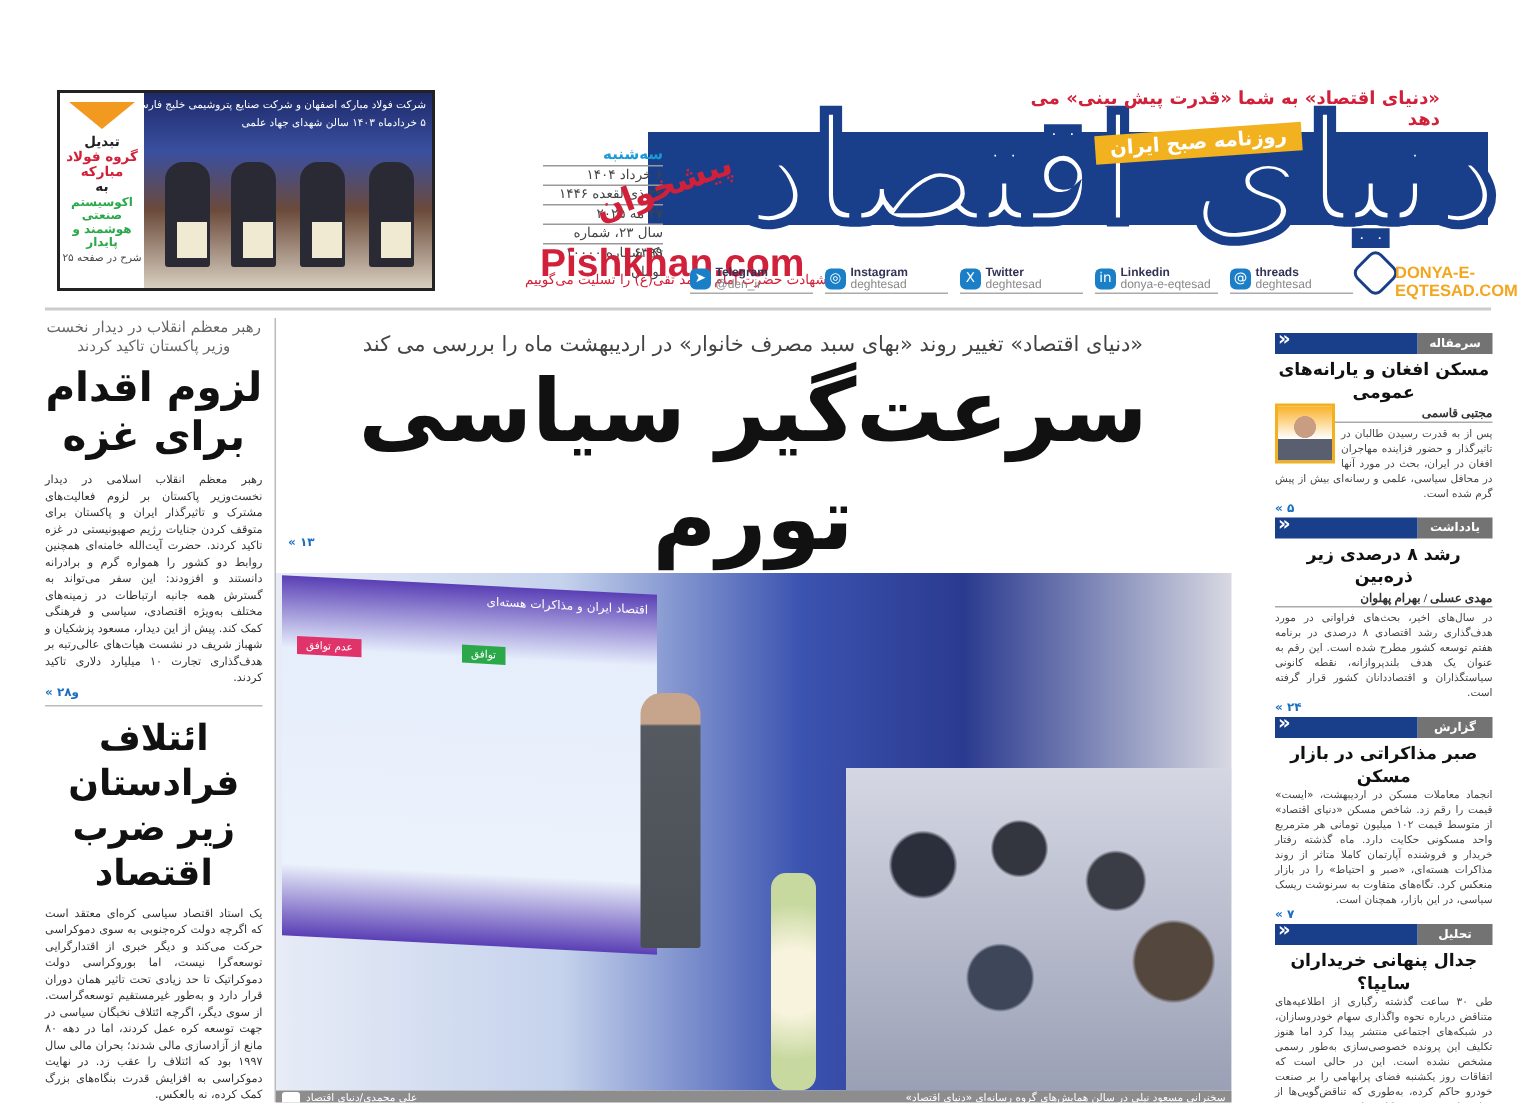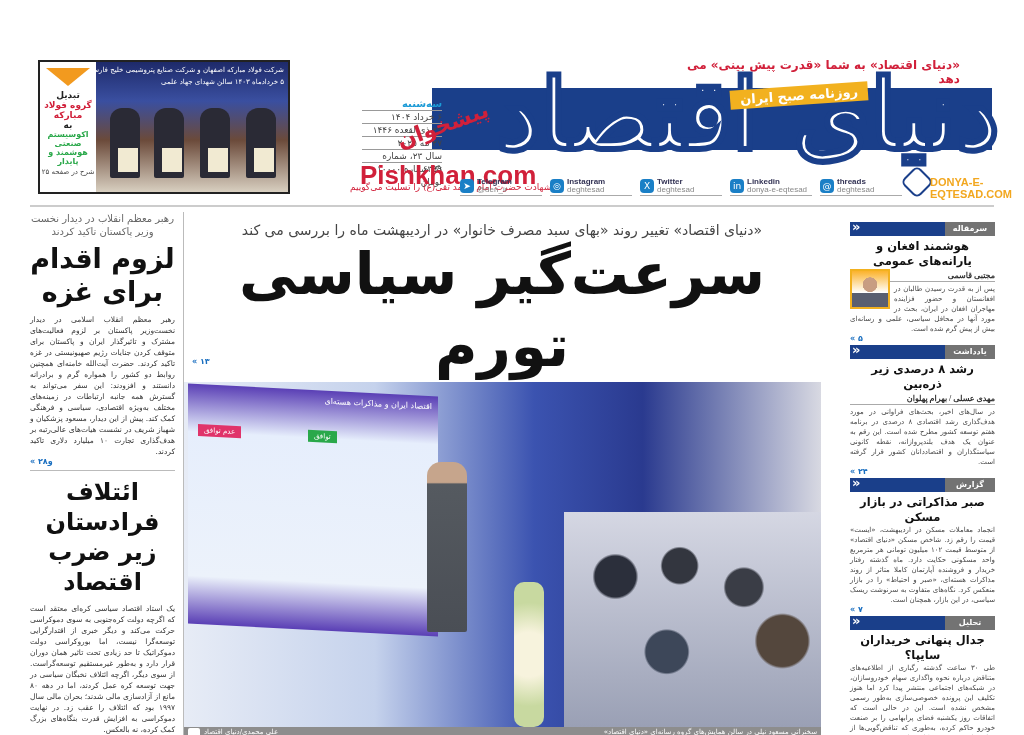--- a/index.html
+++ b/index.html
@@ -199,24 +199,24 @@
     <div class="desc">سخنرانی مسعود نیلی در سالن همایش‌های گروه رسانه‌ای «دنیای اقتصاد»</div>
   </div>
 </div>
 
 <div class="right-col">
   <div>
     <div class="sec-bar">
         <div class="lab">سرمقاله</div>
         <div class="blue"></div>
       </div>
-    <div class="r-head">هوشمند افغان و یارانه‌های عمومی</div>
+    <div class="r-head">مسکن افغان و یارانه‌های عمومی</div>
     <div class="avatar"></div>
     <div class="r-author">مجتبی قاسمی</div>
-    <div class="r-body">پس از به قدرت رسیدن طالبان در افغانستان و حضور فزاینده مهاجران افغان در ایران، بحث در مورد آنها در محافل سیاسی، علمی و رسانه‌ای بیش از پیش گرم شده است.</div>
+    <div class="r-body">پس از به قدرت رسیدن طالبان در تاثیرگذار و حضور فزاینده مهاجران افغان در ایران، بحث در مورد آنها در محافل سیاسی، علمی و رسانه‌ای بیش از پیش گرم شده است.</div>
     <div class="r-ref">« ۵</div>
   </div>
   <div>
     <div class="sec-bar">
         <div class="lab">یادداشت</div>
         <div class="blue"></div>
       </div>
     <div class="r-head">رشد ۸ درصدی زیر ذره‌بین</div>
     <div class="r-author">مهدی عسلی / بهرام پهلوان</div>
     <div class="r-body">در سال‌های اخیر، بحث‌های فراوانی در مورد هدف‌گذاری رشد اقتصادی ۸ درصدی در برنامه هفتم توسعه کشور مطرح شده است. این رقم به عنوان یک هدف بلندپروازانه، نقطه کانونی سیاستگذاران و اقتصاددانان کشور قرار گرفته است.</div>

